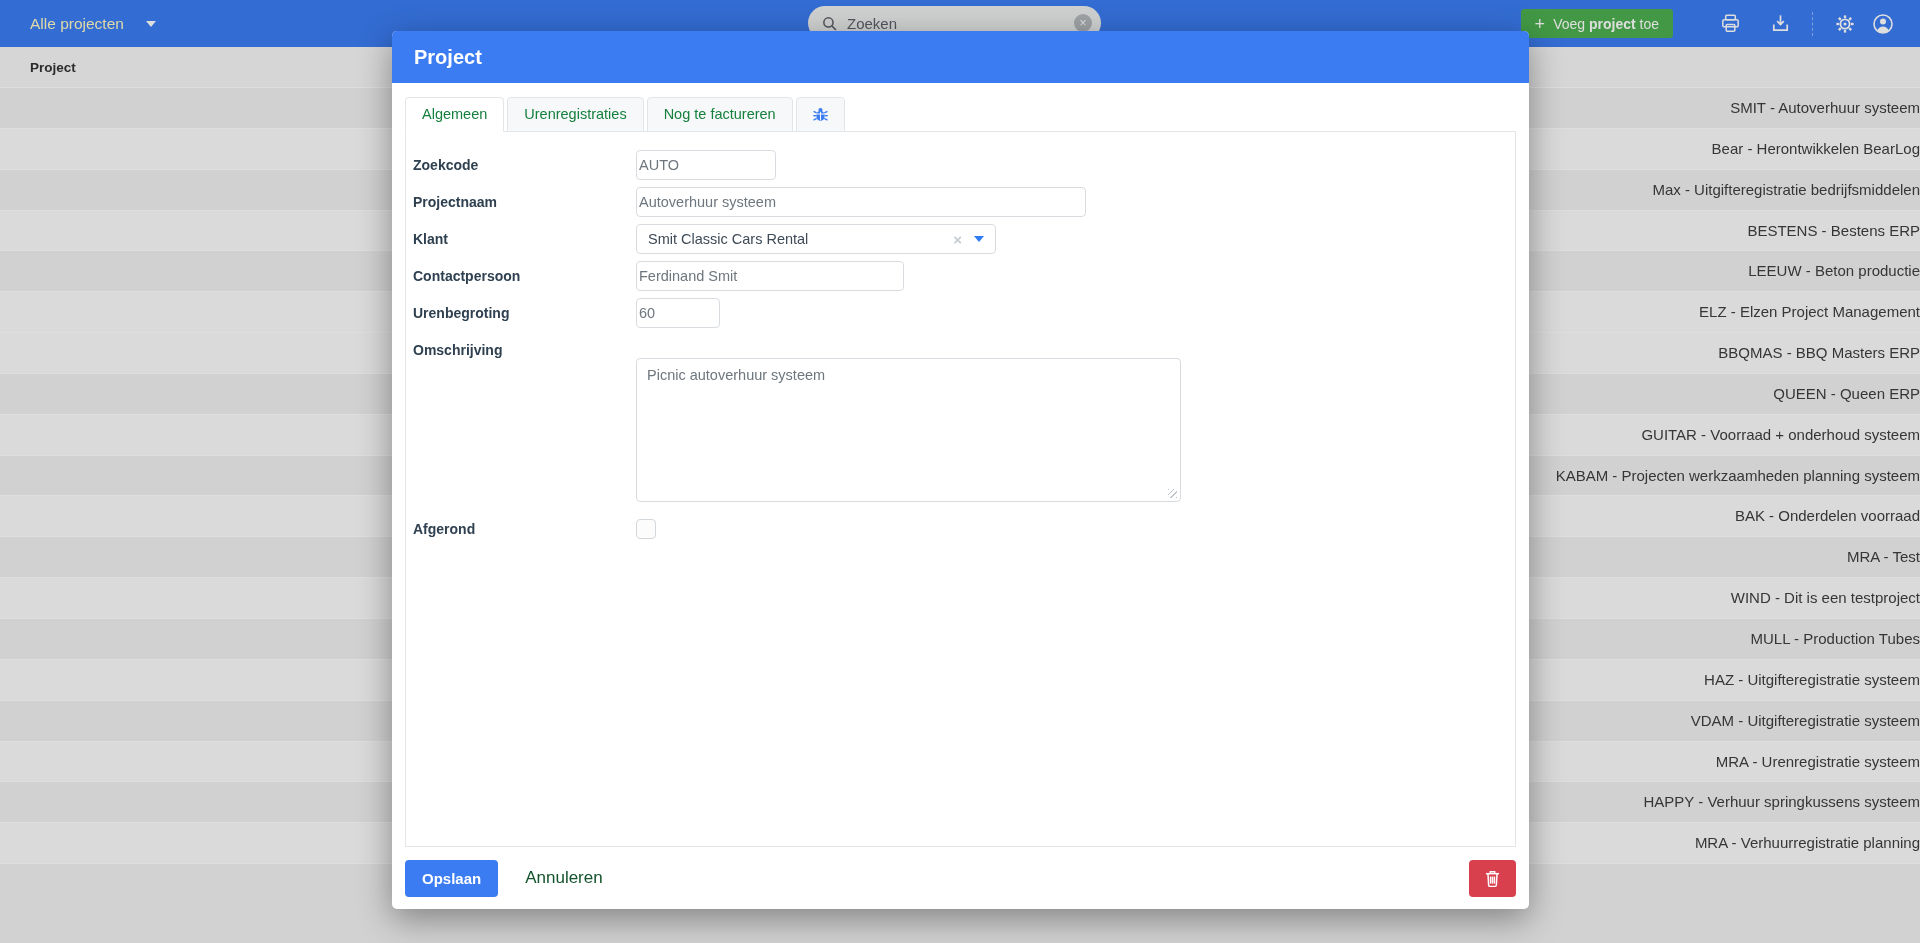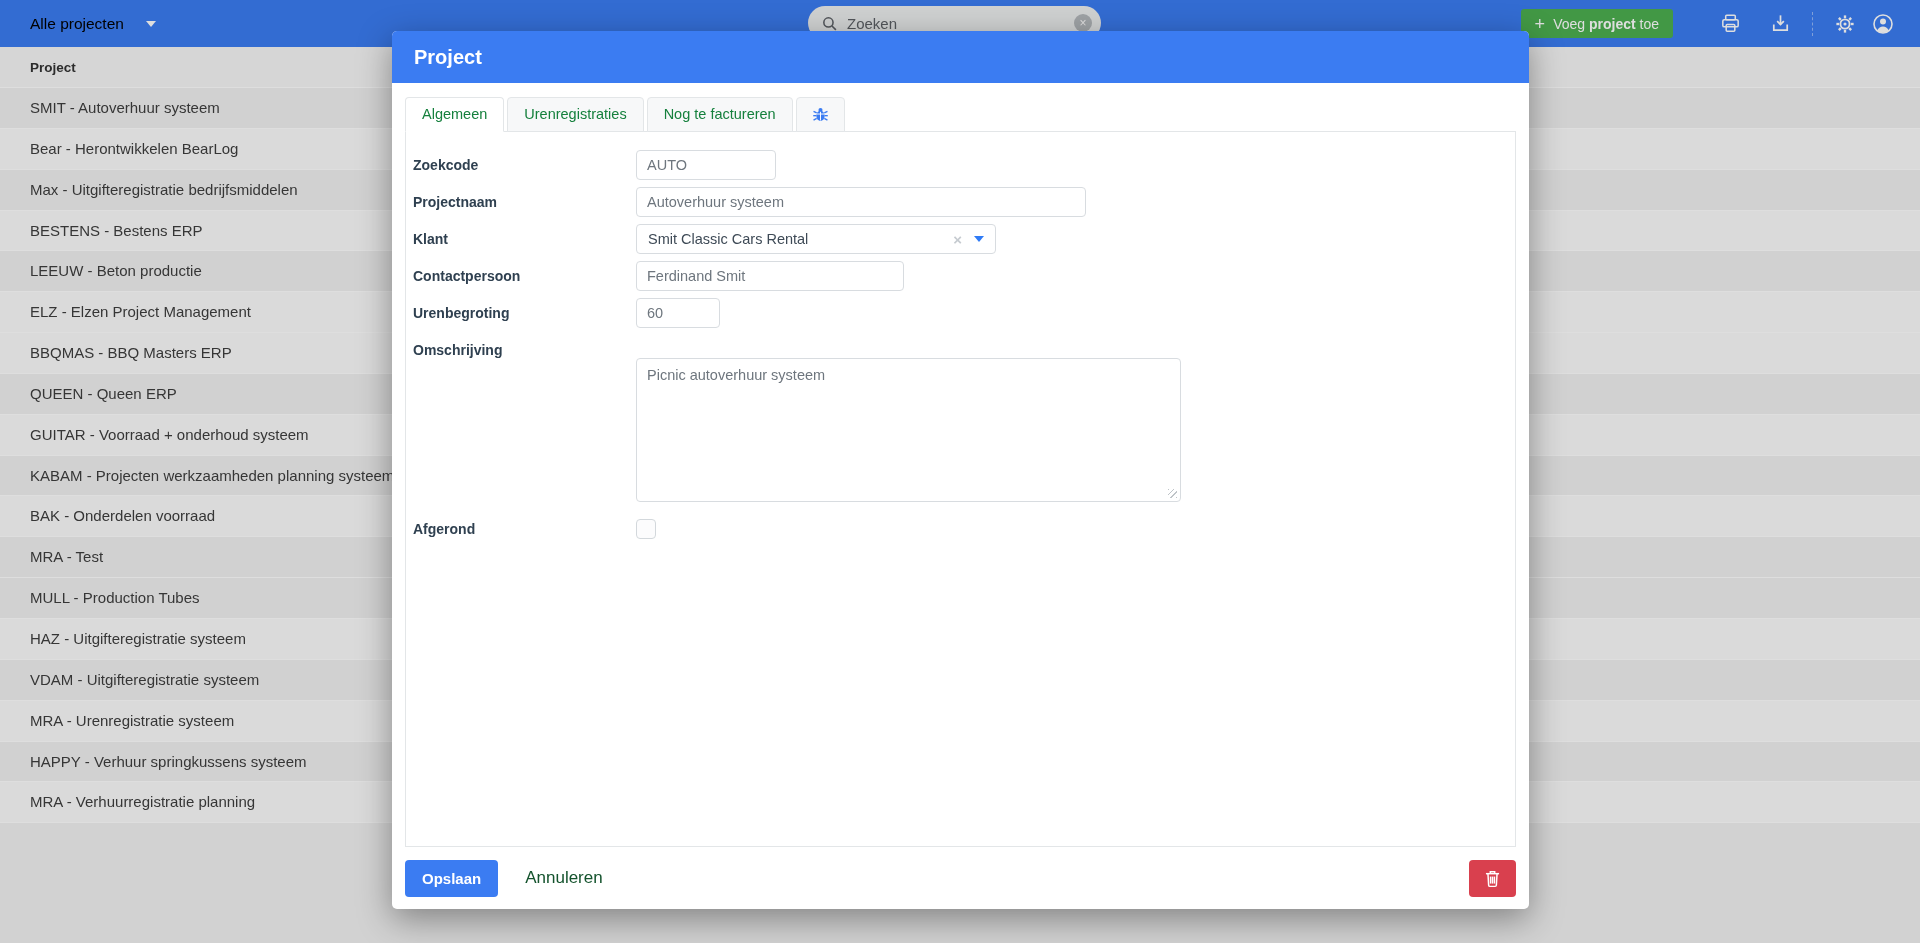--- a/index.html
+++ b/index.html
@@ -3,21 +3,21 @@
 <meta charset="utf-8">
 <style>
   * { box-sizing: border-box; margin: 0; padding: 0; }
   html,body { width:1920px; height:943px; }
   body { font-family:"Liberation Sans", sans-serif; overflow:hidden; }
   .screen { position:relative; width:1920px; height:943px; background:#f2f2f2; overflow:hidden; }
 
   
   .topbar { position:absolute; top:0; left:0; width:100%; height:47px; background:#3b7cf2;
             display:flex; align-items:center; z-index:1; }
-  .filter { margin-left:30px; display:flex; align-items:center; gap:22px; color:#000000;
+  .filter { margin-left:30px; display:flex; align-items:center; gap:22px; color:#fef9c3;
             font-size:15.5px; cursor:pointer; }
   .caret-down { width:0; height:0; border-left:5px solid transparent; border-right:5px solid transparent;
                 border-top:6px solid #fff; }
   .search { position:absolute; left:808px; top:6px; width:293px; height:34px; background:#eef0f1;
             border-radius:17px; display:flex; align-items:center; padding:0 9px 0 13px; }
   .search svg { flex:0 0 auto; }
   .search input { flex:1; border:none; outline:none; background:transparent; font-size:15px;
                   color:#3c4043; margin-left:9px; font-family:inherit; }
   .search input::placeholder { color:#5f6368; opacity:1; }
   .search-clear { width:18px; height:18px; border-radius:50%; background:#b6babe; color:#fff;
@@ -31,21 +31,21 @@
              justify-content:center; width:26px; height:26px; padding:0; }
   .ml-print { margin-left:44px; } .ml-dl { margin-left:24px; }
   .vdivider { height:24px; border-left:1px dashed rgba(255,255,255,.45); margin-left:19px; }
   .ml-gear { margin-left:19px; } .ml-acct { margin-left:12px; }
 
   
   .tablepane { position:absolute; top:47px; left:0; right:0; bottom:0; background:#f2f2f2; }
   .thead { height:41px; line-height:41px; background:#f6f6f6; border-bottom:1px solid #fff;
            padding-left:30px; font-size:13.5px; font-weight:bold; color:#333; }
   .trow { height:40.85px; line-height:40.85px; padding-left:30px; font-size:15px; color:#3e3e3e;
-          border-bottom:1px solid #fff; cursor:pointer; white-space:nowrap; overflow:hidden; }
+          border-bottom:1px solid #fff; cursor:pointer; white-space:nowrap; overflow:hidden;text-align:right; }
   .trow.dark { background:#f1f1f1; } .trow.light { background:#fbfbfb; }
 
   
   .overlay { position:absolute; inset:0; background:rgba(0,0,0,0.13); z-index:5; }
   .modal { position:absolute; left:392px; top:31px; width:1137px; height:878px; background:#fff;
            border-radius:5px; box-shadow:0 10px 34px rgba(0,0,0,.38); z-index:10;
            display:flex; flex-direction:column; }
   .modal-header { flex:0 0 52px; background:#3b7cf2; border-radius:5px 5px 0 0; color:#fff;
                   font-size:20px; font-weight:bold; display:flex; align-items:center; padding:0 22px; }
   .modal-body { flex:1; display:flex; flex-direction:column; padding:13px 13px 0 13px; min-height:0; }
@@ -55,21 +55,21 @@
          font-size:14.5px; cursor:pointer; display:flex; align-items:center; }
   .tab.active { background:#fff; border-bottom-color:#fff; }
   .tab.icon-tab { padding:0 14px; }
   .panel { flex:1; border:1px solid #e3e6e8; padding:18px 0 0 7px; position:relative; z-index:1;
            overflow:hidden; }
 
   .frow { display:flex; margin-bottom:7px; }
   .frow label { flex:0 0 223px; width:223px; font-size:14px; font-weight:bold; color:#2f4050;
                 line-height:30px; }
   .ctl { height:30px; border:1px solid #d8dce0; border-radius:4px; background:#fff;
-         font-size:14.5px; color:#6e767e; padding:0 10px; font-family:inherit; outline:none; }
+         font-size:14.5px; color:#6e767e; padding:0 2px; font-family:inherit; outline:none; }
   .w-zoekcode { width:140px; } .w-projectnaam { width:450px; } .w-contact { width:268px; }
   .w-uren { width:84px; }
   .select { width:360px; height:30px; border:1px solid #d8dce0; border-radius:4px; background:#fff;
             display:flex; align-items:center; padding:0 11px; cursor:pointer; }
   .select .sel-text { flex:1; font-size:14.5px; color:#3e4a56; }
   .sel-clear { color:#c6cbd0; font-size:15px; font-weight:bold; margin-right:12px; cursor:pointer; }
   .sel-caret { width:0; height:0; border-left:5px solid transparent; border-right:5px solid transparent;
                border-top:6px solid #2f7bf6; cursor:pointer; }
   .ta-wrap { position:relative; width:545px;margin-top:23px; }
   .ta-wrap textarea { width:545px; height:144px; border:1px solid #d8dce0; border-radius:4px;
@@ -193,20 +193,23 @@
   </div>
         <div class="trow dark">
     <span>KABAM - Projecten werkzaamheden planning systeem</span>
   </div>
         <div class="trow light">
     <span>BAK - Onderdelen voorraad</span>
   </div>
         <div class="trow dark">
     <span>MRA - Test</span>
   </div>
+        <div class="trow light">
+    <span>WIND - Dit is een testproject</span>
+  </div>
         <div class="trow dark">
     <span>MULL - Production Tubes</span>
   </div>
         <div class="trow light">
     <span>HAZ - Uitgifteregistratie systeem</span>
   </div>
         <div class="trow dark">
     <span>VDAM - Uitgifteregistratie systeem</span>
   </div>
         <div class="trow light">

